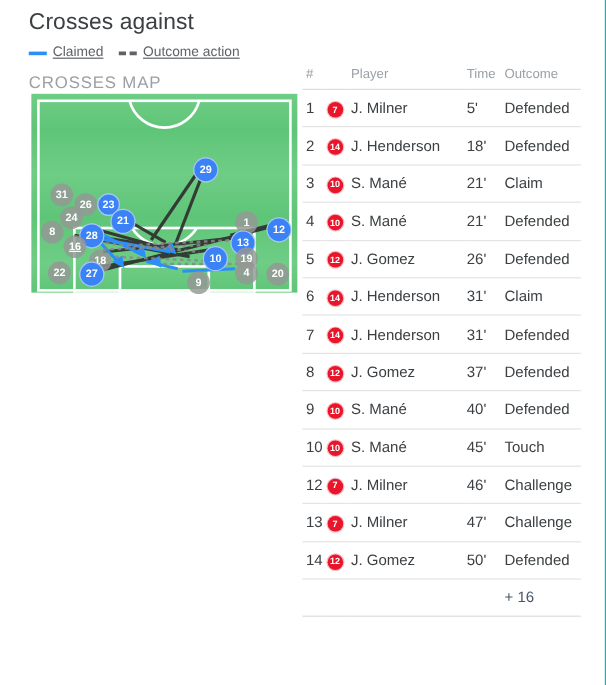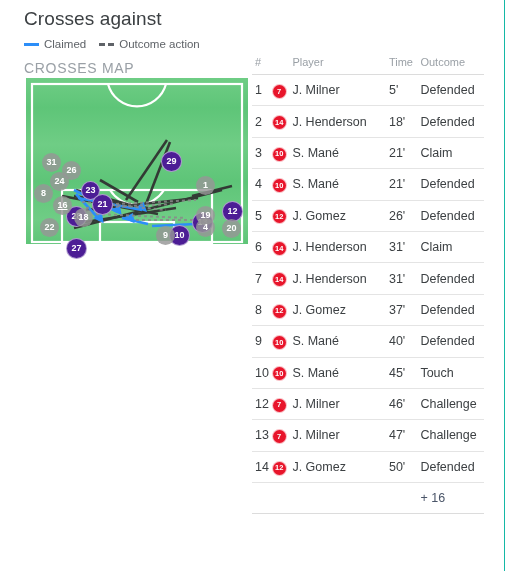--- a/index.html
+++ b/index.html
@@ -23,20 +23,21 @@
     position: absolute; left: 24px; top: 8px;
     font-size: 19px; color: #3c4043; font-weight: 400;
     letter-spacing: .1px;
     white-space: nowrap;
   }
   #legend {
     position: absolute; left: 24px; top: 38px;
     display: flex; align-items: center; gap: 13px;
     font-size: 11.5px; color: #5f6368;
     white-space: nowrap;
+    text-decoration: underline;
   }
   .leg { display: flex; align-items: center; gap: 5px; }
   .swatch { display:inline-block; width: 15px; height: 0; position: relative; }
   .sw-solid-blue { border-top: 3px solid #2c8ef8; }
   .sw-dashed { border-top: 3px dashed #5f6368; }
   .sw-solid-dark { border-top: 3px solid #3c4043; }
 
   #maplabel {
     position: absolute; left: 24px; top: 60px;
     font-size: 14px; color: #9aa0a6; letter-spacing: .7px;
@@ -47,21 +48,21 @@
     position: absolute; left: 26px; top: 78px;
     width: 222px; height: 166px;
   }
   #pitch { display:block; width: 222px; height: 166px; }
 
   .mk { position: absolute; border-radius: 50%;
         display: flex; align-items: center; justify-content: center;
         font-size: 9px; font-weight: 700; line-height: 1;
         color: #ffffff; }
   .mk.grey { background: rgba(150,150,150,.82); }
-  .mk.dark { background: #4c1d95; border: 1px solid rgba(255,255,255,.55); margin-top: 20px; }
+  .mk.dark { background: #3b82f6; border: 1px solid rgba(255,255,255,.55); }
 
   
   #table {
     position: absolute; left: 252px; top: 56px;
     width: 232px;
   }
   table { border-collapse: collapse; width: 232px; font-size: 12.5px; }
   thead th {
     font-weight: 400; color: #9aa0a6; font-size: 11px;
     text-align: left; padding: 0 0 6px 0;

